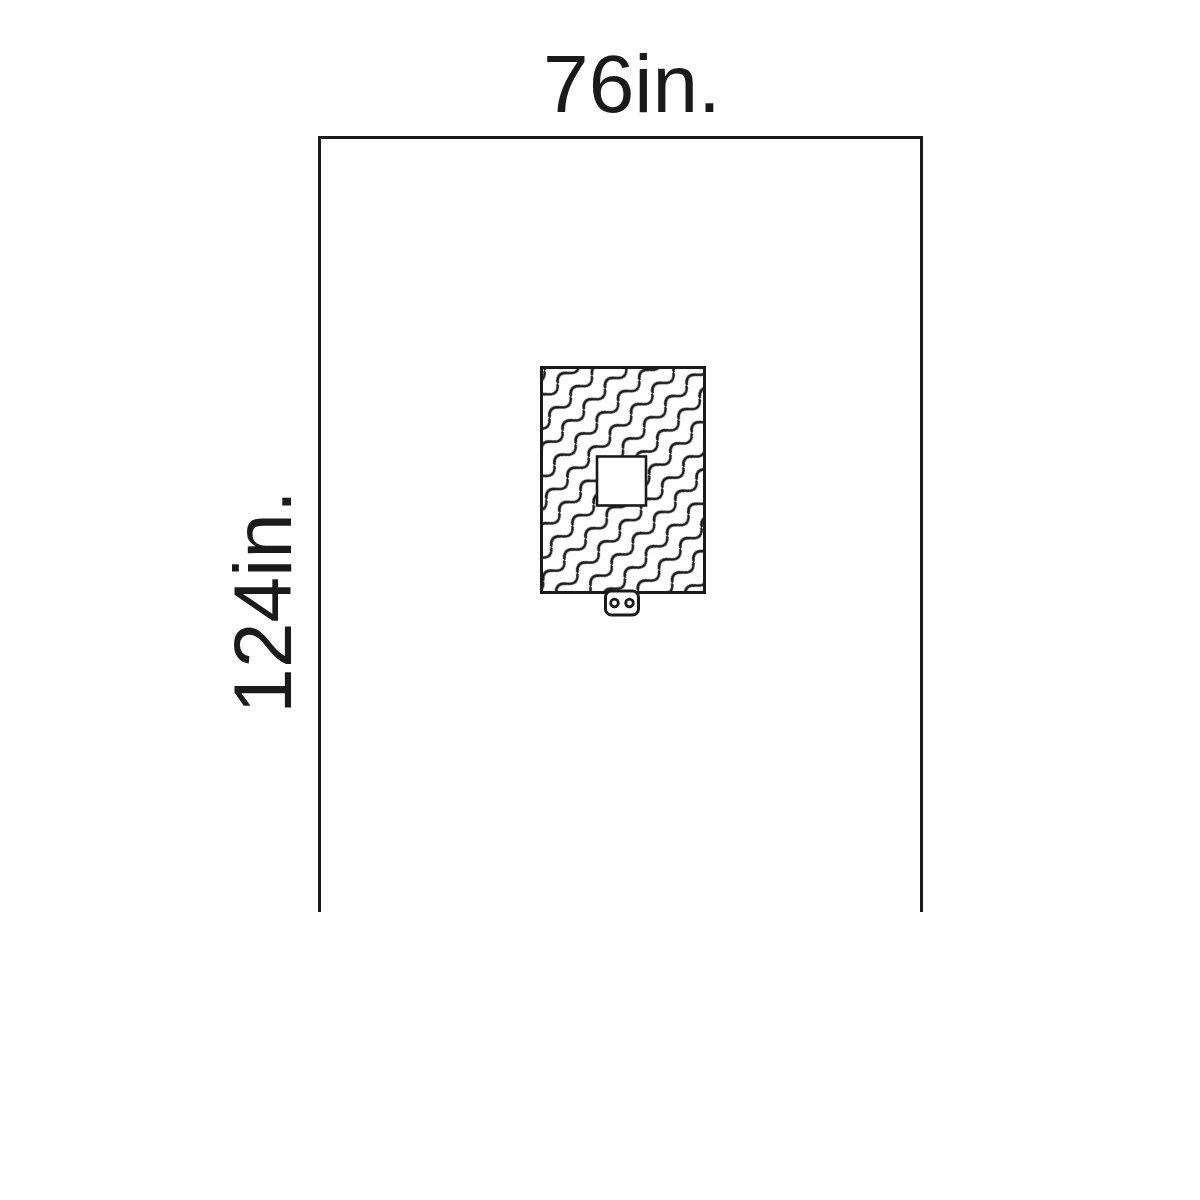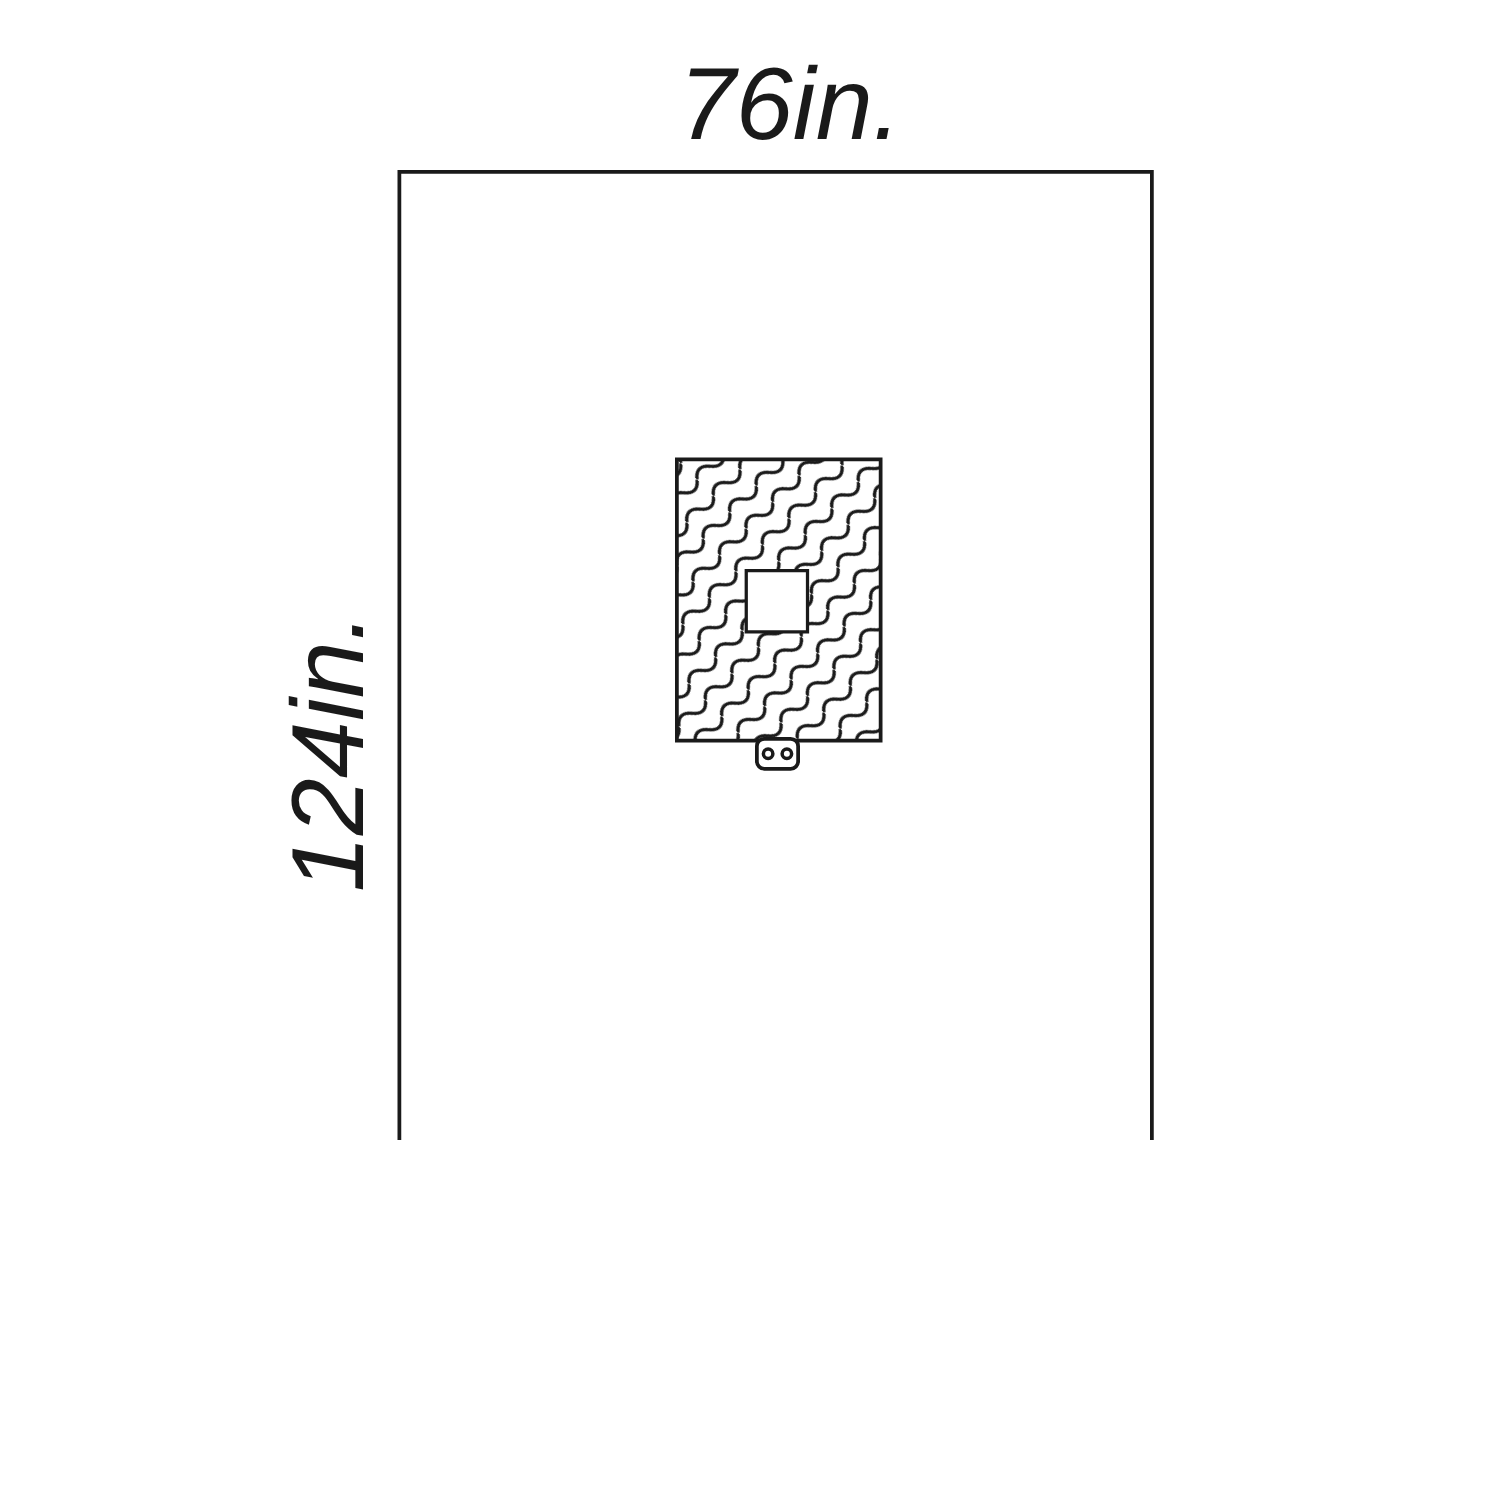--- a/index.html
+++ b/index.html
@@ -12,21 +12,20 @@
     background: var(--bg);
   }
   .canvas {
     position: relative;
     width: 1200px;
     height: 912px;
     background: var(--bg);
     font-family: "Liberation Sans", sans-serif;
     color: var(--ink);
     overflow: hidden;
-    font-style: italic;
   }
   .dim-label {
     position: absolute;
     font-size: 82px;
     line-height: 1;
     letter-spacing: 0px;
     color: var(--ink);
     white-space: nowrap;
     user-select: none;
   }

